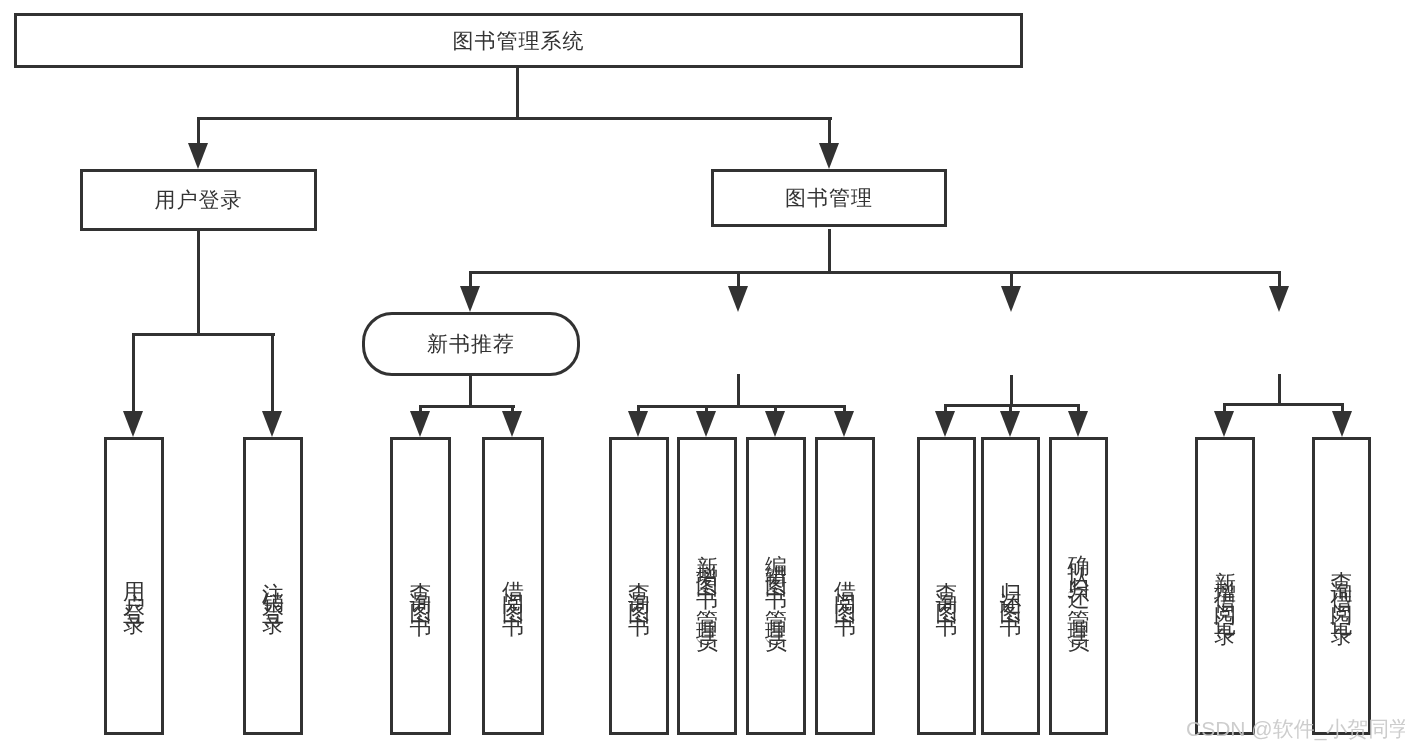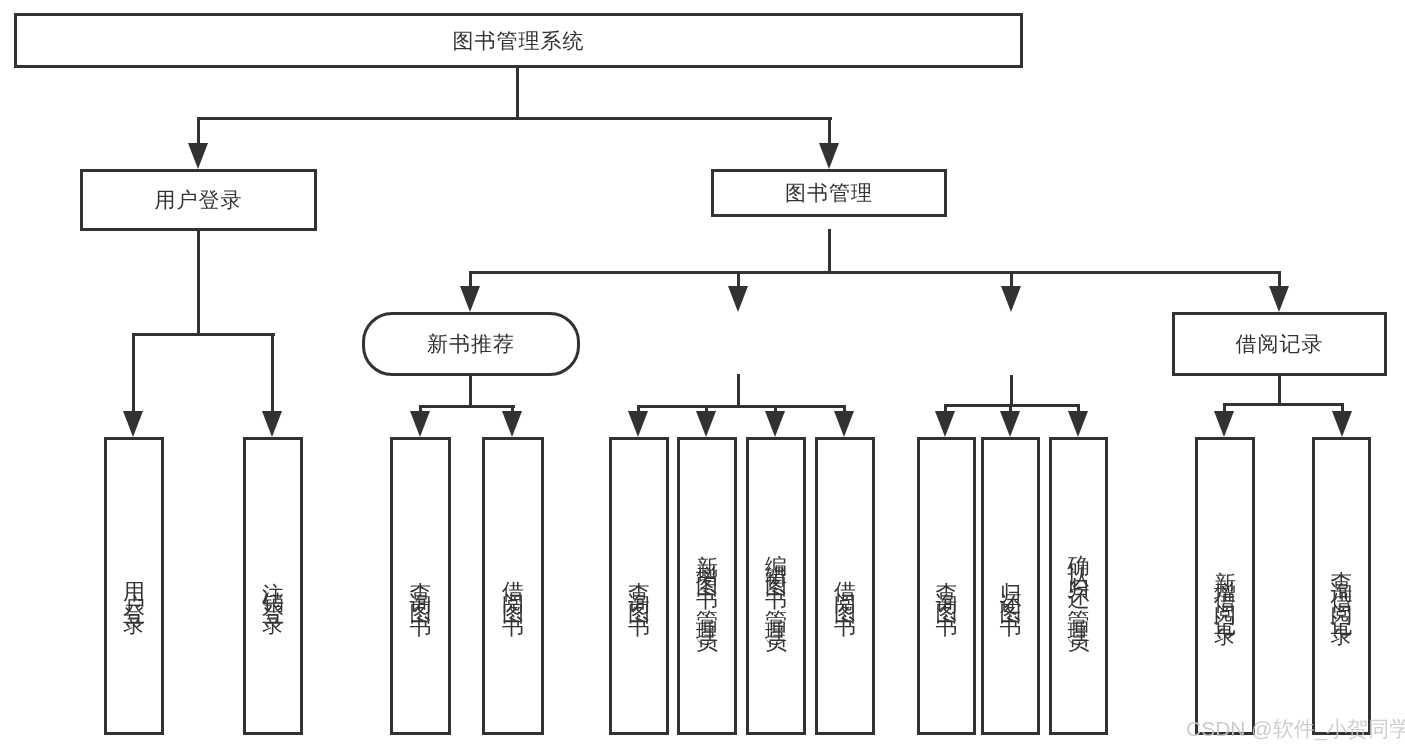--- a/index.html
+++ b/index.html
@@ -121,29 +121,26 @@
   <div class="vline" style="left:1341px; top:403px; height:16px;"></div>
   <div class="arrow" style="left:1332px; top:411px;"></div>
 
   <div class="node hbox" style="left:14px; top:13px; width:1009px; height:55px;">
     <span>图书管理系统</span>
   </div>
 
   <div class="node hbox" style="left:80px; top:169px; width:237px; height:62px;">
     <span>用户登录</span>
   </div>
-  <div class="node hbox" style="left:711px; top:169px; width:236px; height:48px;">
+  <div class="node hbox" style="left:711px; top:169px; width:236px; height:58px;">
     <span>图书管理</span>
   </div>
 
   <div class="node hbox" style="left:362px; top:312px; width:218px; height:64px;border-radius:30px;">
     <span>新书推荐</span>
-  </div>
-  <div class="node hbox" style="left:1172px; top:312px; width:215px; height:64px;">
-    <span>借阅记录</span>
   </div>
 
   <div class="node leaf" style="left:104px; top:437px; width:60px;">
     <span class="vtext">用户登录</span>
   </div>
   <div class="node leaf" style="left:243px; top:437px; width:60px;">
     <span class="vtext">注销登录</span>
   </div>
 
   <div class="node leaf" style="left:390px; top:437px; width:61px;">

